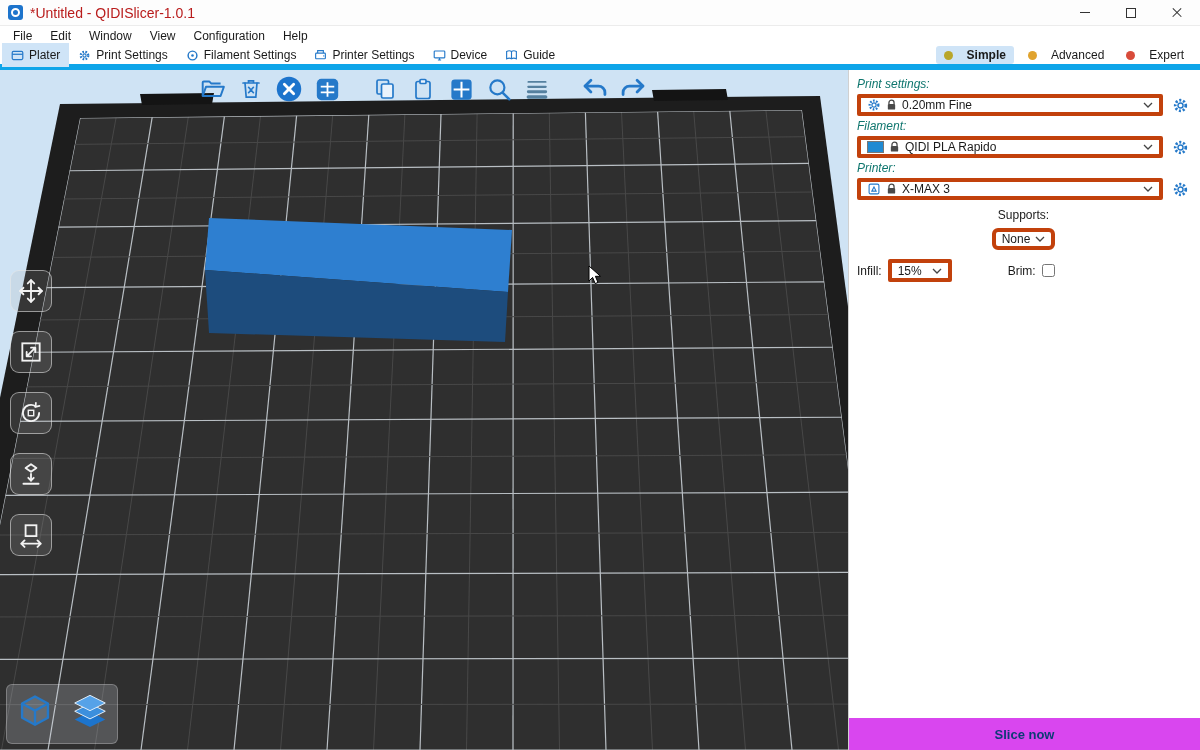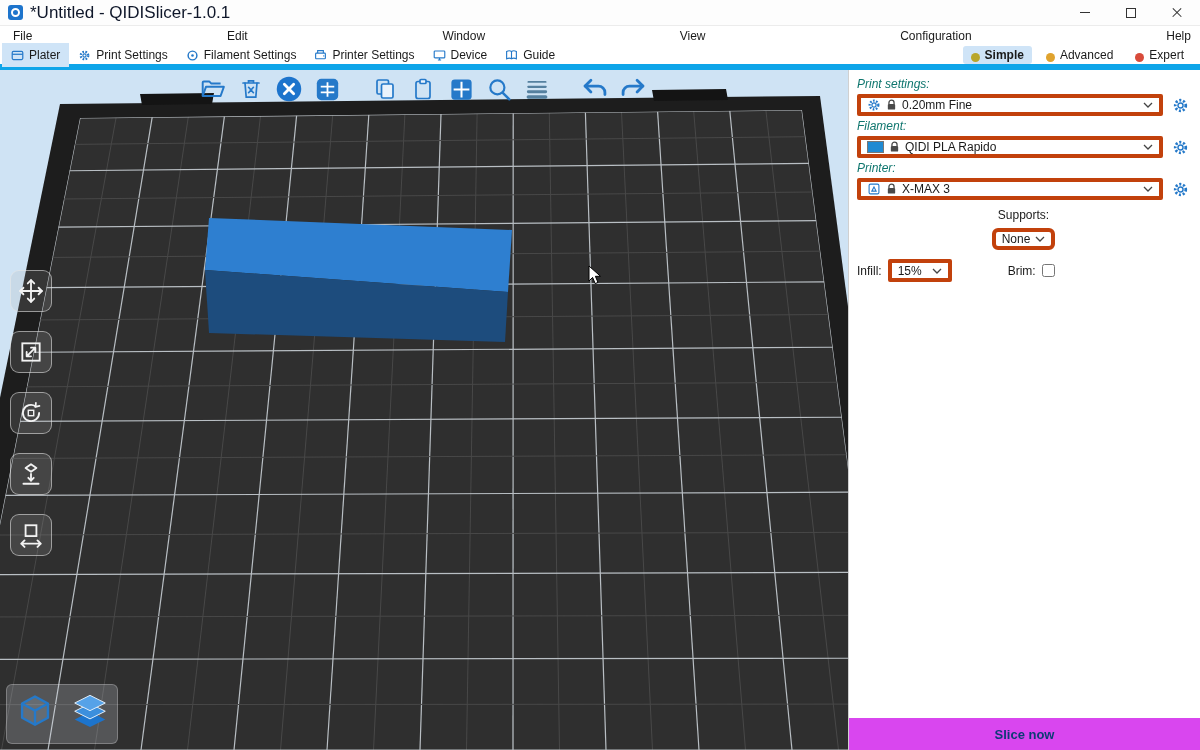--- a/index.html
+++ b/index.html
@@ -7,40 +7,40 @@
   body {
     width:1200px; height:750px; overflow:hidden; background:#fff;
     font-family:"Liberation Sans", sans-serif; color:#1a1a1a;
     -webkit-font-smoothing:antialiased;
   }
 
   
   .titlebar { height:26px; display:flex; align-items:center; background:#fdfdfd; border-bottom:1px solid #ececec; }
   .app-icon { width:15px; height:15px; margin:0 7px 0 8px; background:#1d74cc; border-radius:3px; position:relative; flex:0 0 auto; }
   .app-icon::after { content:""; position:absolute; inset:3px; border:2px solid #fff; border-radius:50%; }
-  .title-text { font-size:17px; color:#0f172a; }
+  .title-text { font-size:14px; color:#b91c1c; }
   .win-controls { margin-left:auto; display:flex; height:100%; }
   .win-btn { width:46px; display:flex; align-items:center; justify-content:center; cursor:default; }
   .glyph-min { width:10px; height:1px; background:#333; display:block; }
   .glyph-max { width:10px; height:10px; border:1px solid #333; display:block; }
   .glyph-close { position:relative; width:12px; height:12px; display:block; }
   .glyph-close::before,.glyph-close::after { content:""; position:absolute; left:0; top:5.5px; width:12px; height:1.2px; background:#333; }
   .glyph-close::before { transform:rotate(45deg); } .glyph-close::after { transform:rotate(-45deg); }
 
   
-  .menubar { height:20px; display:flex; align-items:center; background:#fff; font-size:12px; padding-left:4px;justify-content:space-between; }
+  .menubar { height:20px; display:flex; align-items:center; background:#fff; font-size:12px; padding-left:4px; }
   .menu-item { padding:2px 9px; cursor:default; }
 
   
   .tabbar { height:24px; display:flex; align-items:center; background:#fff; border-bottom:6px solid #0ea5e9; font-size:12px; padding-left:2px; }
   .tab { display:flex; align-items:center; gap:5px; padding:0 9px; height:24px; cursor:default; color:#1a1a1a; }
   .tab.selected { background:#cfe4f7; }
   .tab svg { display:block; }
   .modes { margin-left:auto; display:flex; align-items:center; gap:6px; padding-right:8px; }
-  .mode { display:flex; align-items:flex-end; gap:5px; padding:2px 8px; border-radius:3px; cursor:default; }
+  .mode { display:flex; align-items:center; gap:14px; padding:2px 8px; border-radius:3px; cursor:default; }
   .mode.selected { background:#cfe4f7; font-weight:700; }
   .mode-dot { width:9px; height:9px; border-radius:50%; display:inline-block; }
 
   
   .main { display:flex; height:680px; }
   .viewport { position:relative; width:848px; height:680px; background:#cfe3f4; overflow:hidden; flex:0 0 auto; }
   .scene { position:absolute; inset:0; display:block; }
 
   
   .top-toolbar { position:absolute; left:198px; top:4px; display:flex; align-items:center; gap:8px; }

